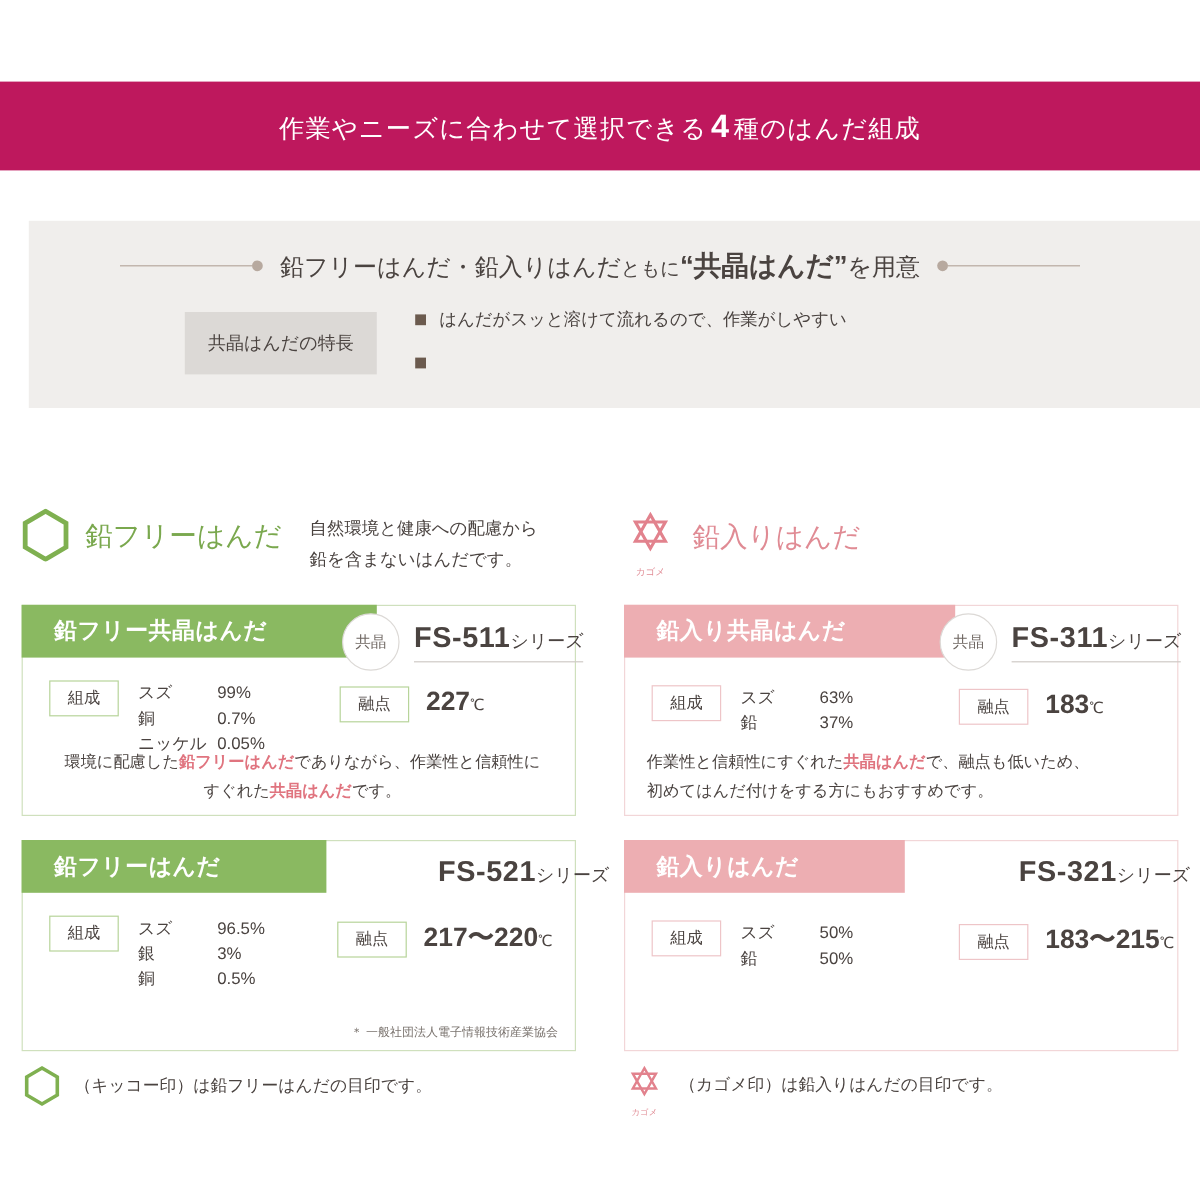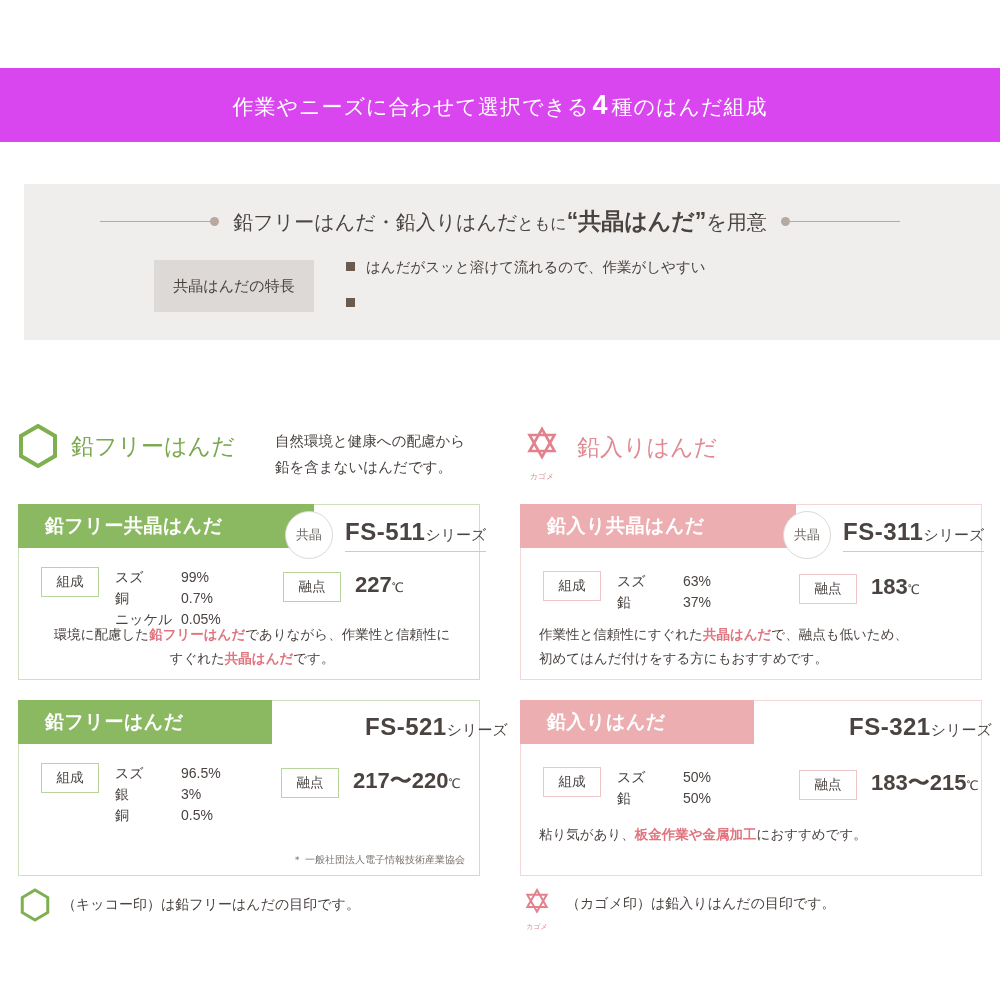--- a/index.html
+++ b/index.html
@@ -16,21 +16,21 @@
     overflow: hidden;
   }
 
   
   .header-bar {
     position: absolute;
     left: 0;
     top: 68px;
     width: 1000px;
     height: 74px;
-    background: #d946ef;
+    background: #be185d;
     display: flex;
     align-items: center;
     justify-content: center;
   }
   .header-title {
     color: #ffffff;
     font-size: 21px;
     letter-spacing: 1px;
     font-weight: 400;
   }
@@ -317,21 +317,21 @@
 
 <div class="cat-label cat-green" style="left:18px; top:424px;">
   <span class="hex-icon">
     <svg viewBox="0 0 40 44" width="40" height="44">
       <polygon points="20,2 37,12 37,32 20,42 3,32 3,12" fill="none" stroke="#7fb050" stroke-width="4"></polygon>
     </svg>
   </span>
   <span class="cat-text">鉛フリーはんだ</span>
 </div>
 
-<div class="cat-desc" style="left:275px; top:428px;">
+<div class="cat-desc" style="left:258px; top:428px;">
   <div>自然環境と健康への配慮から</div>
   <div>鉛を含まないはんだです。</div>
 </div>
 
 <div class="cat-label cat-pink" style="left:520px; top:424px;">
   <span class="star-icon">
     <svg viewBox="0 0 44 46" width="44" height="46">
       <polygon points="22,4 30.7,19 48,19 30.7,19 22,34" fill="none" stroke="#e2828d" stroke-width="0"></polygon>
       <path d="M22 5 L34.5 27 L9.5 27 Z" fill="none" stroke="#e2828d" stroke-width="2.6"></path>
       <path d="M22 33 L9.5 11 L34.5 11 Z" fill="none" stroke="#e2828d" stroke-width="2.6"></path>
@@ -464,23 +464,20 @@
           <span class="comp-val">50%</span>
         </span>
     </span>
   </div>
 
   <div class="spec-row" style="left:278px; top:68px; align-items:center;">
     <span class="tag tag-pink">融点</span>
     <span class="melt-val"><span>183〜215</span><span class="unit">℃</span></span>
   </div>
 
-  <div class="card-note" style="left:18px; top:122px; width:430px;">
-    <div><span>粘り気があり、</span><span class="hl-pink hl-bold">板金作業や金属加工</span><span>におすすめです。</span></div>
-  </div>
 </div>
 
 <div class="footnote" style="left:20px; top:888px;">
   <span class="hex-icon" style="width:30px;height:34px;">
     <svg viewBox="0 0 40 44" width="30" height="34">
       <polygon points="20,2 37,12 37,32 20,42 3,32 3,12" fill="none" stroke="#7fb050" stroke-width="4"></polygon>
     </svg>
   </span>
   <span class="fn-text">（キッコー印）は鉛フリーはんだの目印です。</span>
 </div>

